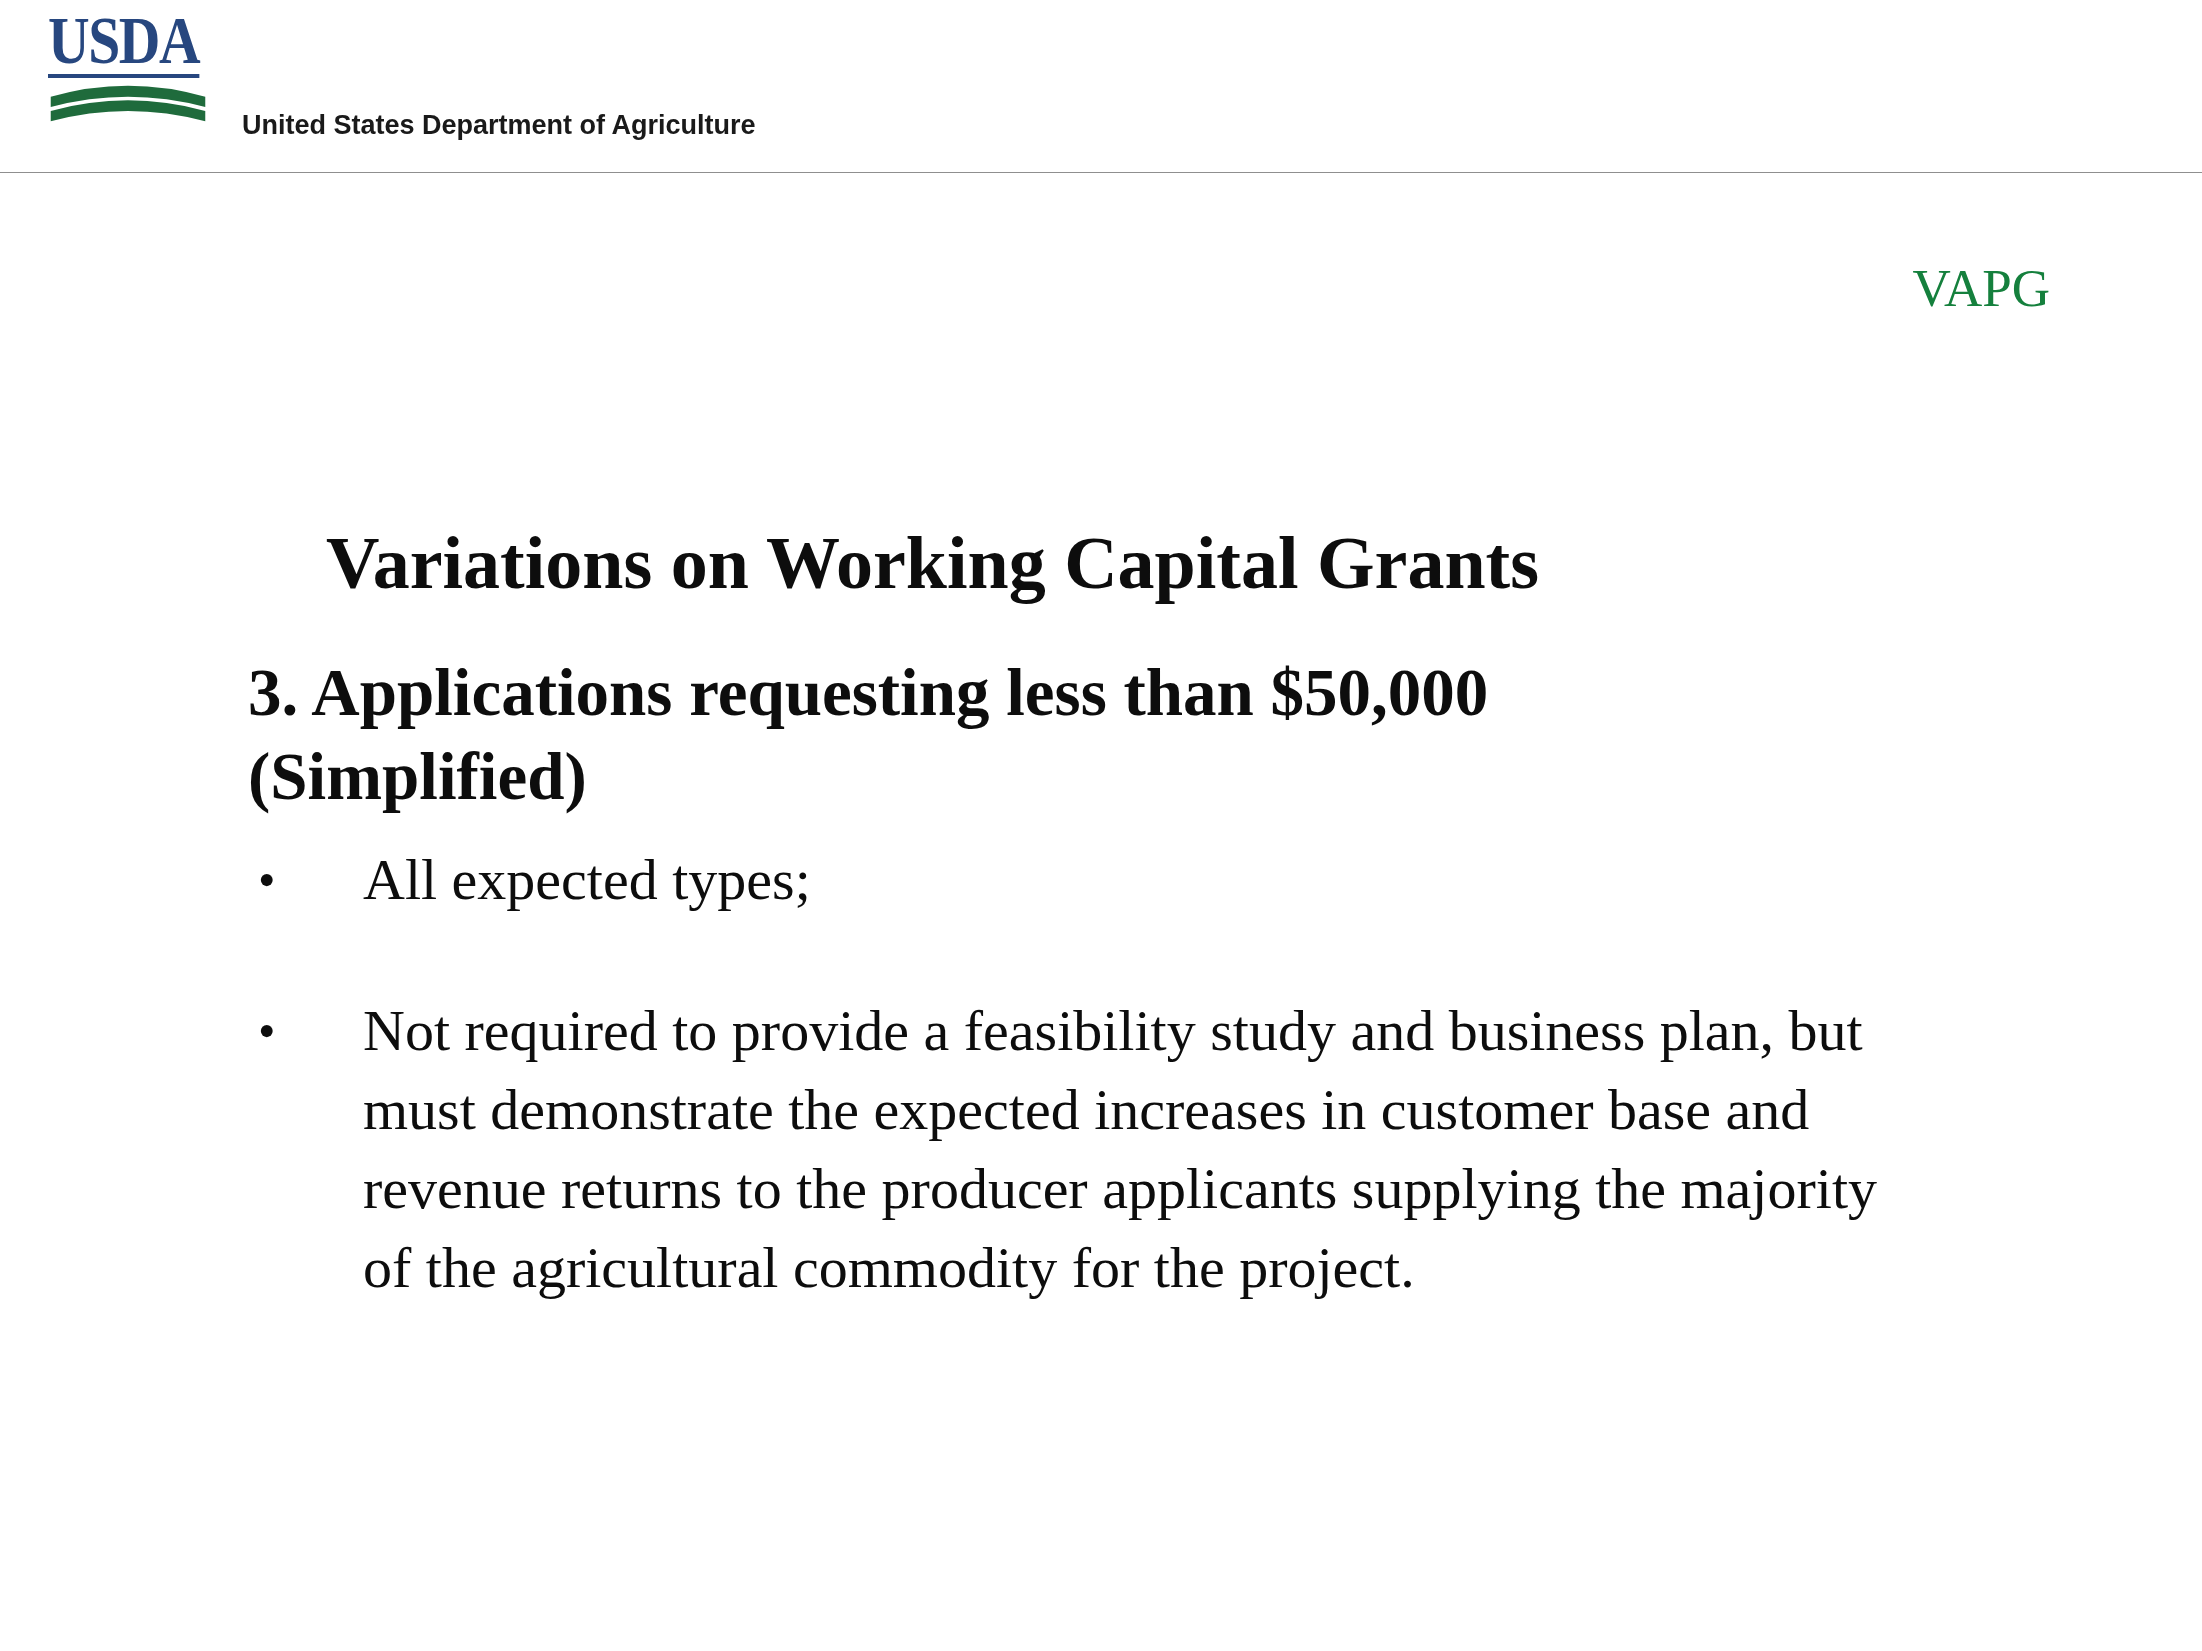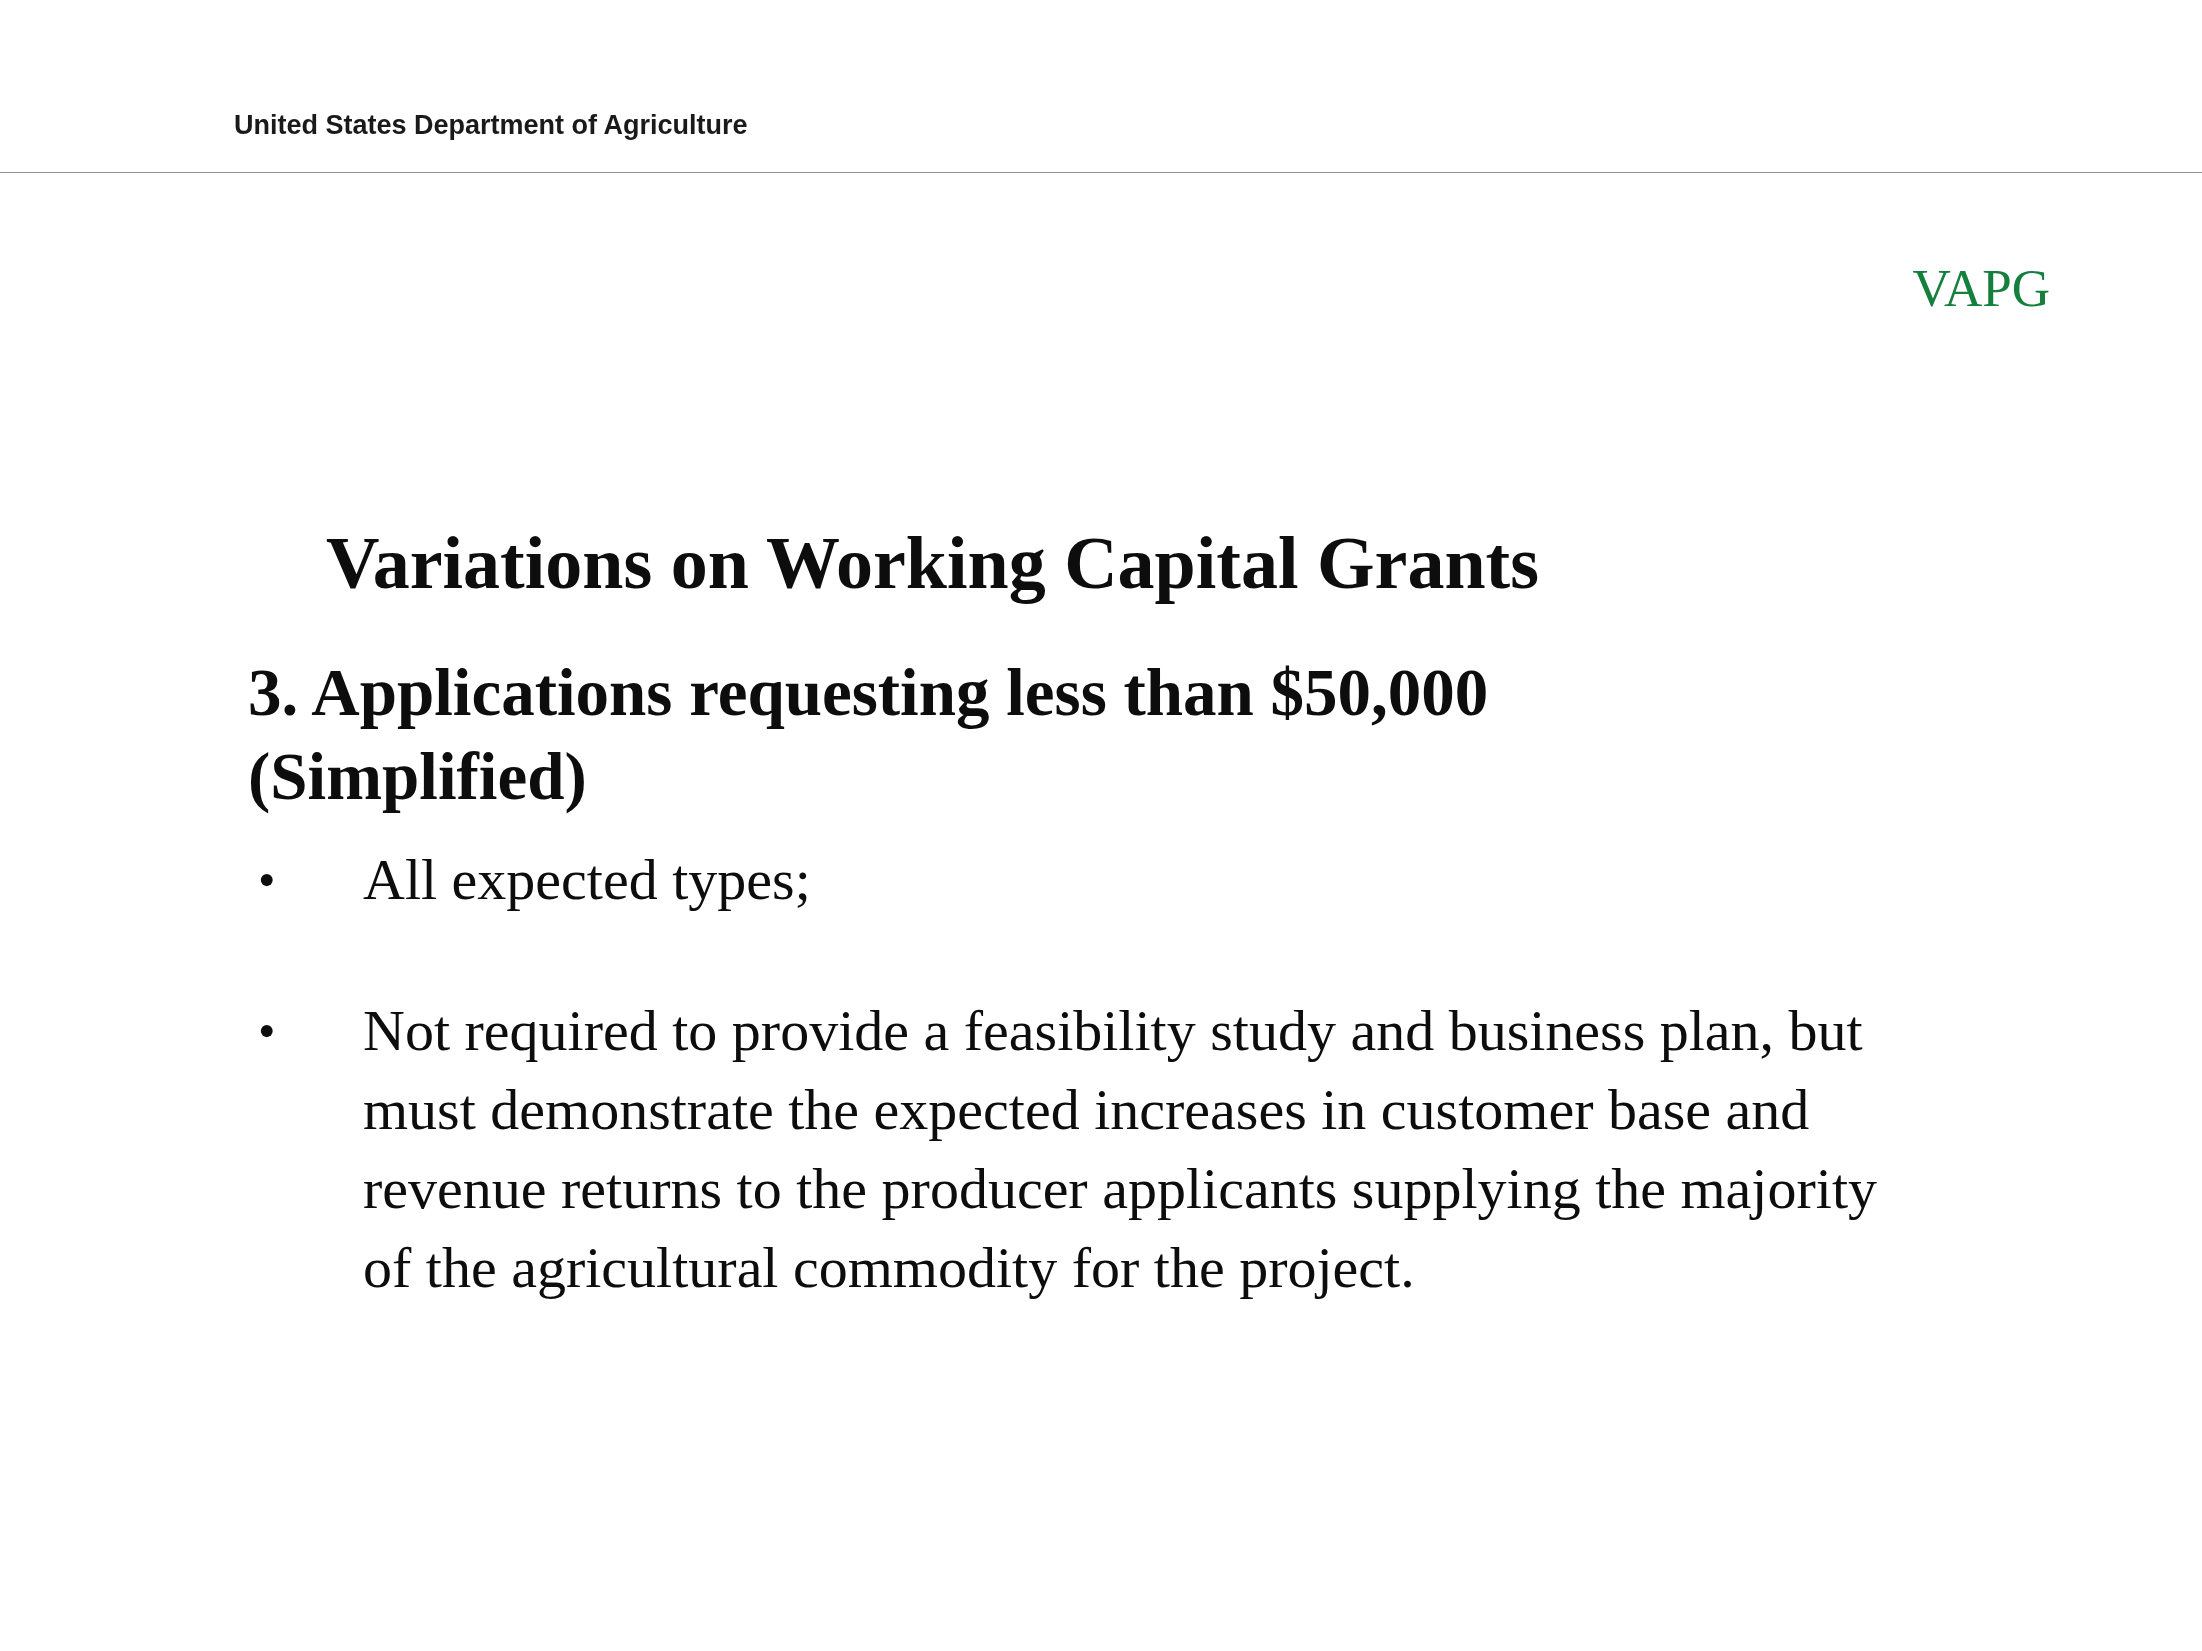--- a/index.html
+++ b/index.html
@@ -43,21 +43,21 @@
     border-bottom: 4.3px solid #27477f;
     display: inline-block;
     padding-bottom: 1.7px;
   }
   .logo-swoosh {
     display: block;
     margin-top: 3.4px;
   }
   .agency-name {
     position: absolute;
-    left: 234px;
+    left: 242px;
     top: 110px;
     font-family: "Liberation Sans", sans-serif;
     font-weight: bold;
     font-size: 27px;
     color: #1a1a1a;
     letter-spacing: 0px;
   }
 
   
   .corner-label {
@@ -119,20 +119,27 @@
     max-width: 1540px;
     font-size: 58px;
     line-height: 1.36;
     color: #0d0d0d;
   }
 </style>
 </head>
 <body>
 
 <div class="header">
+  <div class="logo">
+    <span class="logo-word">USDA</span>
+    <svg class="logo-swoosh" width="160" height="41" viewBox="0 0 200 52" aria-hidden="true">
+      <path d="M2,20 Q100,-8 198,20 L198,33 Q100,7 2,33 Z" fill="#1f6b3c"></path>
+      <path d="M2,38 Q100,11 198,38 L198,51 Q100,25 2,51 Z" fill="#1f6b3c"></path>
+    </svg>
+  </div>
   <div class="agency-name">United States Department of Agriculture</div>
 </div>
 
 <div class="corner-label">VAPG</div>
 
 <h1 class="slide-title">Variations on Working Capital Grants</h1>
 
 <div class="section-heading">
   <div class="bold-part">3. Applications requesting less than $50,000</div>
   <div class="normal-part">(Simplified)</div>

